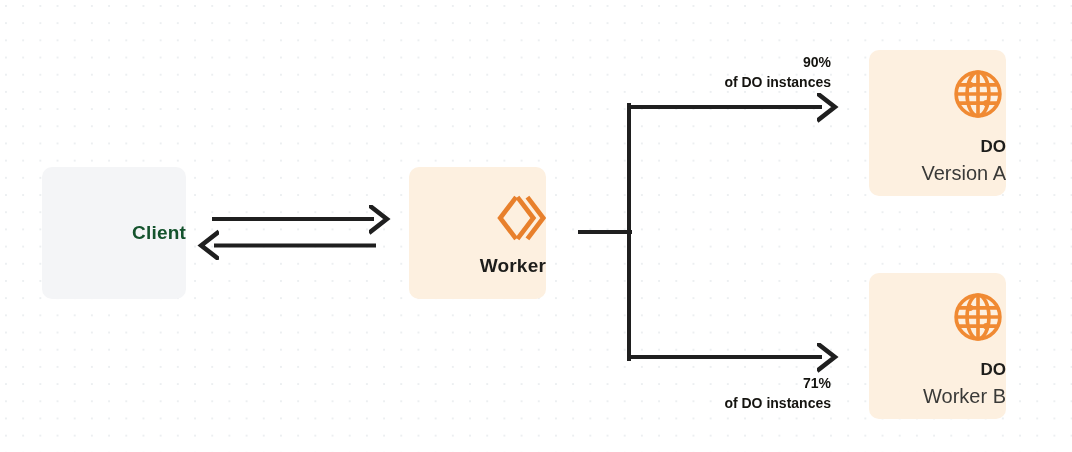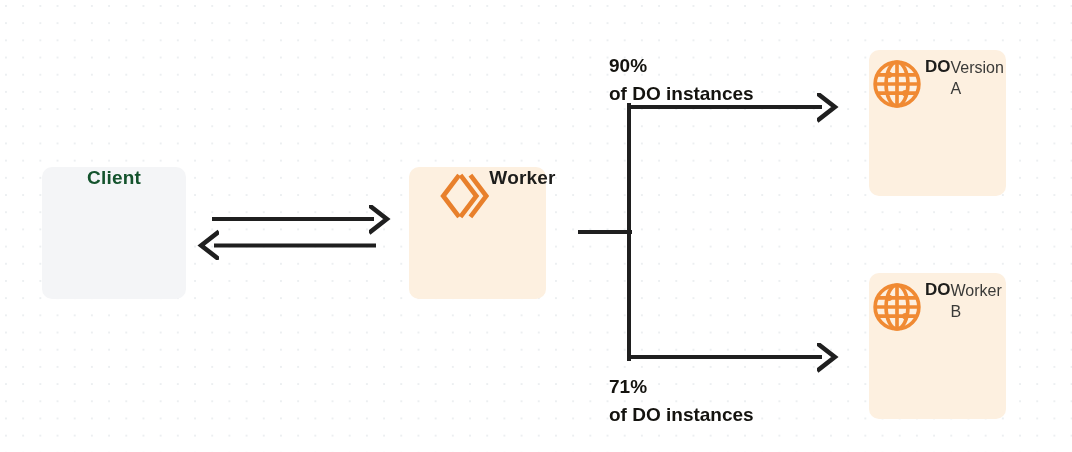--- a/index.html
+++ b/index.html
@@ -21,22 +21,22 @@
     background-image: radial-gradient(circle at 1px 1px, #eceff1 1.3px, transparent 1.4px);
     background-size: 17.2px 17.2px;
     background-position: 5px 5px;
     overflow: hidden;
   }
   .node {
     position: absolute;
     box-sizing: border-box;
     border-radius: 10px;
     display: flex;
-    flex-direction: row;
-    align-items: flex-start;
+    flex-direction: column;
+    align-items: flex-end;
     justify-content: center;
   }
   #client-node {
     left: 42px;
     top: 167px;
     width: 144px;
     height: 132px;
     background-color: #f4f5f7;
   }
   #client-label {
@@ -78,30 +78,30 @@
     height: 56px;
     margin-bottom: 14px;
   }
   .do-title {
     font-size: 17px;
     font-weight: bold;
     color: #1d1d1b;
     line-height: 1.25;
   }
   .do-sub {
-    font-size: 16px;
+    font-size: 20px;
     font-weight: normal;
     color: #3a3a38;
     line-height: 1.3;
     margin-top: 2px;
   }
   .edge-label {
     position: absolute;
-    text-align: left;
-    font-size: 19px;
+    text-align: right;
+    font-size: 14px;
     font-weight: bold;
     color: #14130f;
     line-height: 1.45;
     white-space: nowrap;
   }
   #label-top {
     left: 609px;
     top: 52px;
     width: 222px;
   }

